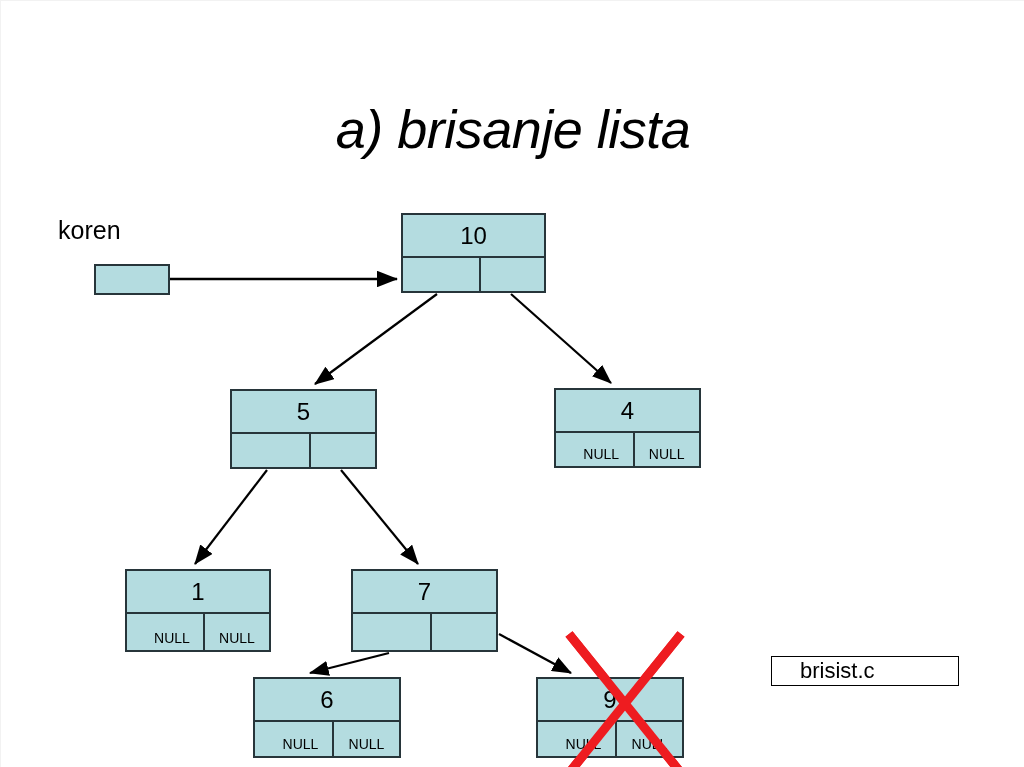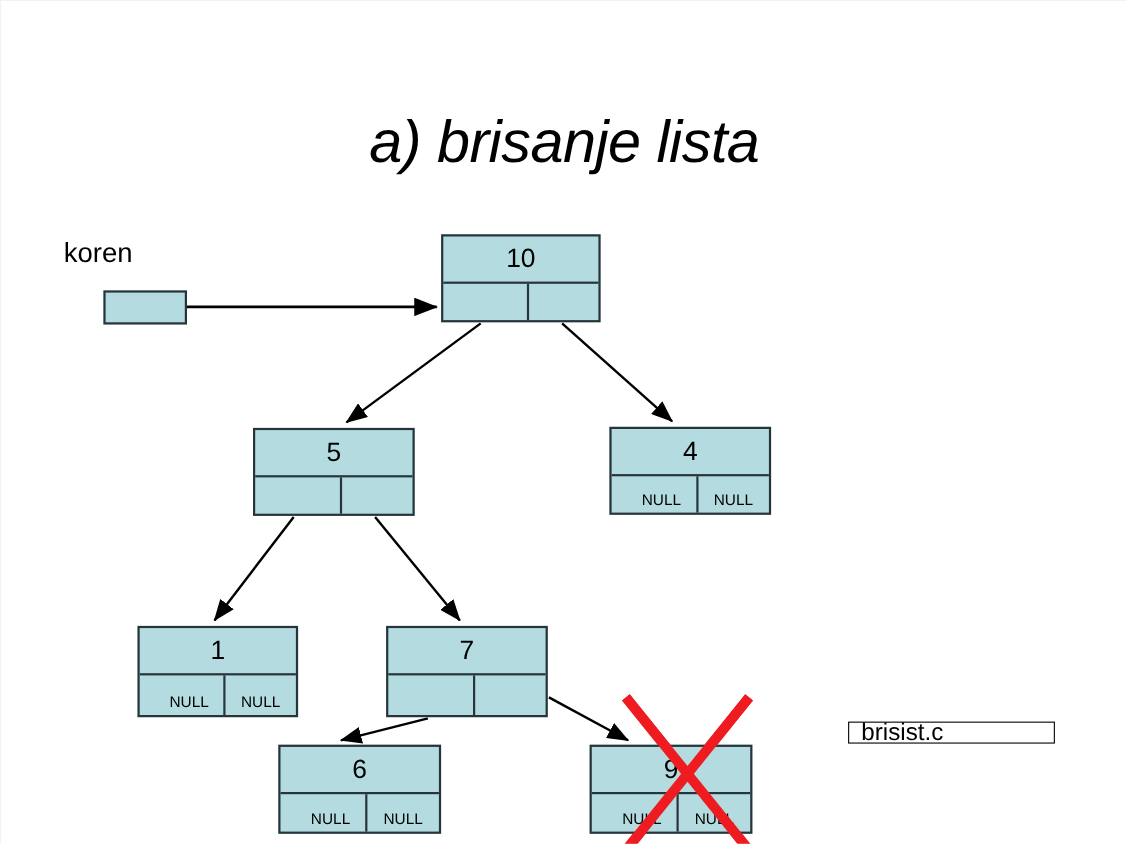--- a/index.html
+++ b/index.html
@@ -95,27 +95,27 @@
     height: 31px;
     background: #b4dce0;
     border: 2px solid #27353a;
     box-sizing: border-box;
   }
   .file-box {
     position: absolute;
     left: 770px;
     top: 655px;
     width: 188px;
-    height: 20px;
+    height: 30px;
     background: #ffffff;
     border: 1px solid #000000;
     box-sizing: border-box;
     display: flex;
     align-items: center;
-    padding-left: 11px;
+    padding-left: 28px;
     font-size: 22px;
     color: #000000;
   }
 </style>
 </head>
 <body>
 
 <div id="slide">
 
   <h1 id="slide-title">a) brisanje lista</h1>

